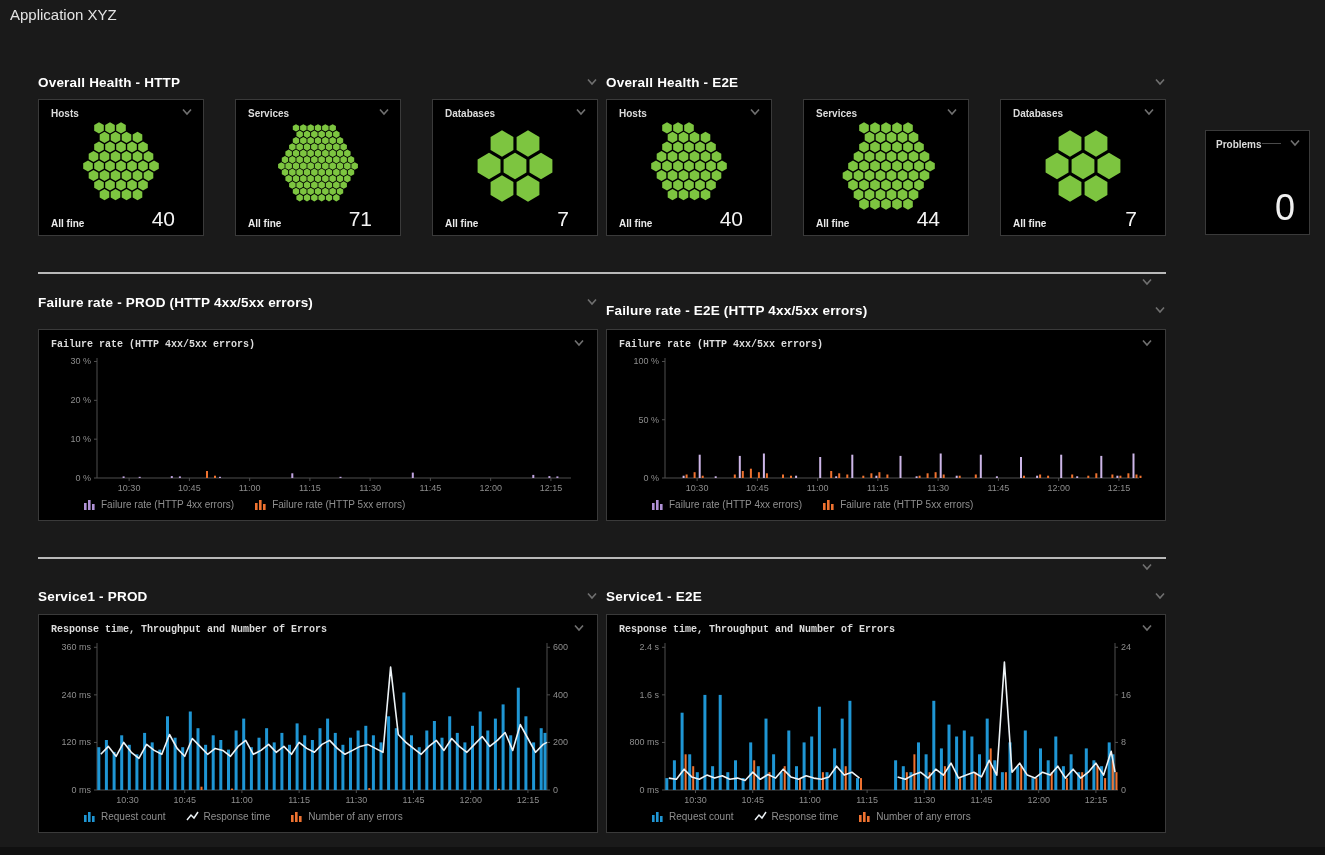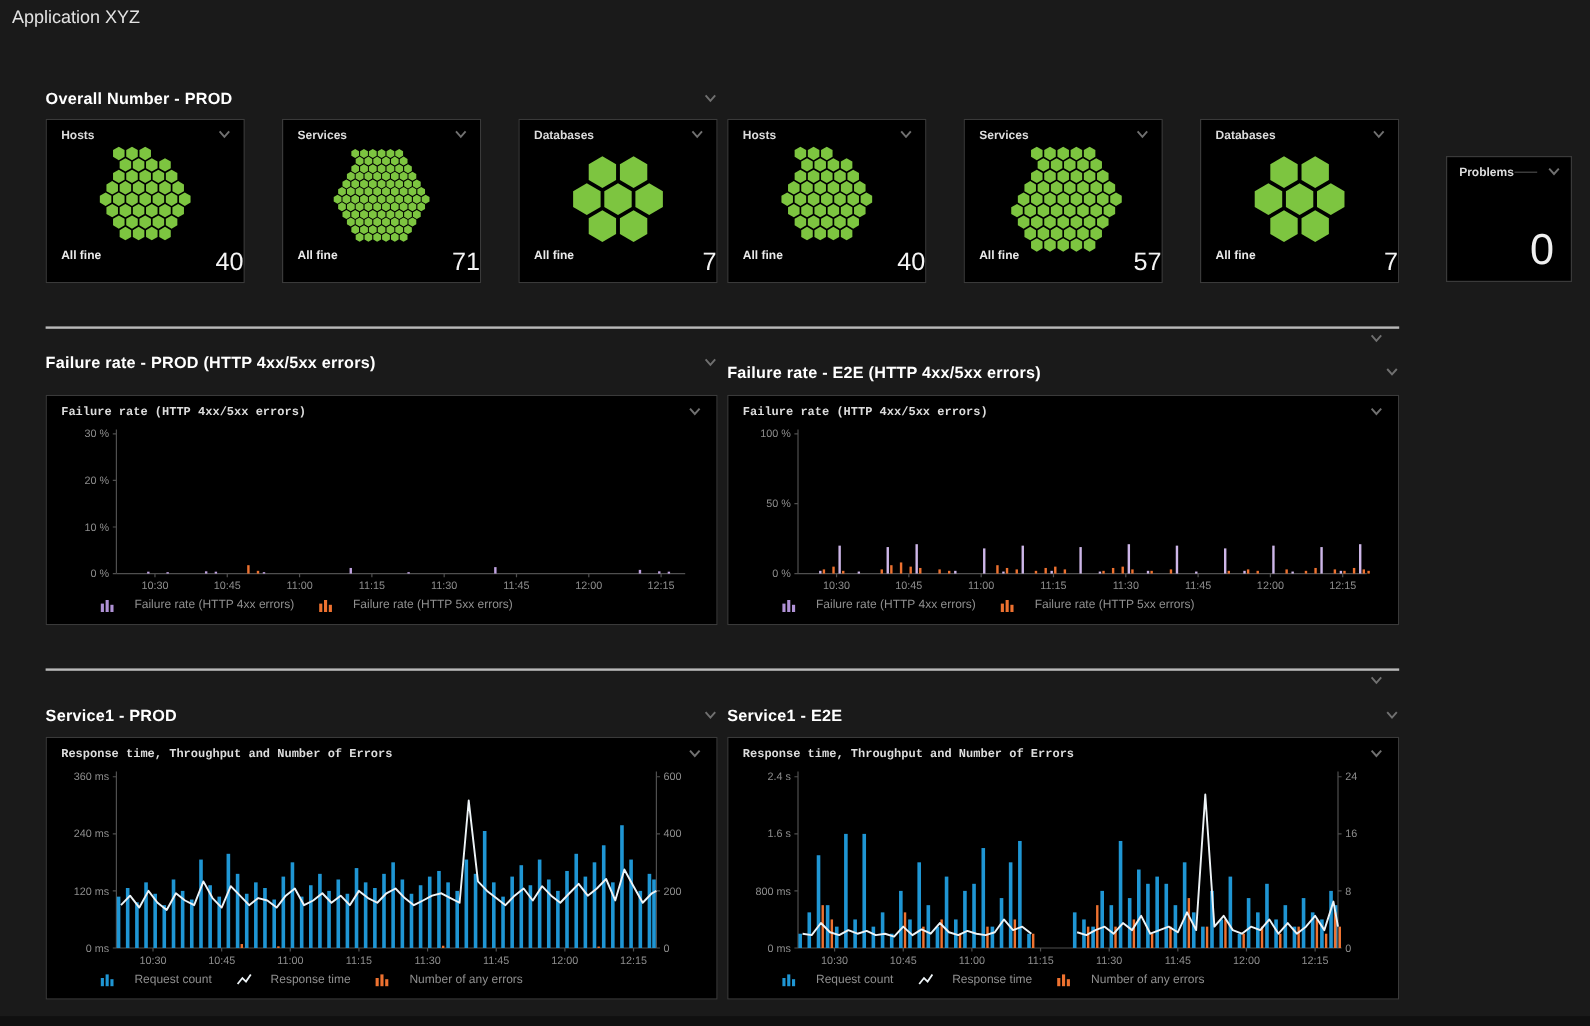--- a/index.html
+++ b/index.html
@@ -7,41 +7,47 @@
         font-family:"Liberation Sans",sans-serif;color:#e6e6e6;}
   .page-title{position:absolute;left:10px;top:6px;font-size:15px;font-weight:400;color:#e3e3e3;}
   .sec-header{position:absolute;height:20px;display:flex;justify-content:space-between;align-items:center;}
   .sec-title{font-size:13.5px;font-weight:bold;color:#ffffff;letter-spacing:.2px;}
   .chev{width:12px;height:8px;stroke:#707070;fill:none;stroke-width:1.6;flex:none;cursor:pointer;}
   .tile{position:absolute;background:#000000;border:1px solid #3a3a3a;box-sizing:border-box;}
   .tile-head{display:flex;justify-content:space-between;align-items:flex-start;padding:8px 10px 0 12px;}
   .chart-tile .tile-head{padding:0 0 2px 0;font-family:Liberation Mono, monospace;}
   .tile-title{font-size:10px;font-weight:bold;color:#dcdcdc;}
   .hexwrap{position:absolute;top:24px;left:0;right:0;bottom:28px;display:flex;align-items:center;justify-content:center;}
-  .health-foot{position:absolute;left:12px;right:0;bottom:6px;display:flex;justify-content:space-between;align-items:flex-start;}
+  .health-foot{position:absolute;left:12px;right:28px;bottom:6px;display:flex;justify-content:space-between;align-items:flex-end;}
   .status-label{font-size:10px;font-weight:bold;color:#eaeaea;}
   .count{font-size:21px;font-weight:400;color:#f4f4f4;line-height:1;}
   .problems-count{position:absolute;right:14px;bottom:8px;font-size:36px;font-weight:400;color:#f0f0f0;line-height:1;}
   .trend-dash{display:inline-block;width:24px;height:1px;background:#4a4a4a;margin:4px 8px 0 auto;}
   .divider{position:absolute;height:2px;background:#b9b9b9;}
   .chart-tile{display:flex;flex-direction:column;padding:9px 12px 6px 12px;}
   .chart-box{flex:1;position:relative;min-height:0;}
   .legend{display:flex;gap:20px;align-items:center;height:20px;padding-left:32px;flex:none;}
-  .legend-item{display:flex;gap:16px;align-items:center;font-size:10px;color:#8f8f8f;white-space:nowrap;}
+  .legend-item{display:flex;gap:5px;align-items:center;font-size:10px;color:#8f8f8f;white-space:nowrap;}
   svg{display:block;}
 </style>
 </head>
 <body>
 
 <div class="page">
 
   <div class="page-title">Application XYZ</div>
 
   <div class="sec-header" style="left:38px;top:72px;width:560px;">
-    <span class="sec-title">Overall Number - PROD</span>
+    <span class="sec-title">Overall Health - HTTP</span>
+    <svg class="chev" viewBox="0 0 12 8">
+        <path d="M2 1.5l4 4.5 4-4.5"></path>
+      </svg>
+  </div>
+  <div class="sec-header" style="left:606px;top:72px;width:560px;">
+    <span class="sec-title">Overall Health - E2E</span>
     <svg class="chev" viewBox="0 0 12 8">
         <path d="M2 1.5l4 4.5 4-4.5"></path>
       </svg>
   </div>
 
   <div class="tile" style="left:38px;top:99px;width:166px;height:137px;">
     <div class="tile-head">
       <span class="tile-title">Hosts</span>
       <svg class="chev" viewBox="0 0 12 8">
           <path d="M2 1.5l4 4.5 4-4.5"></path>
@@ -352,21 +358,21 @@
           <polygon points="0.0,32.5 -4.8,35.3 -4.8,40.9 -0.0,43.7 4.8,40.9 4.8,35.3" fill="#7dc540"></polygon>
           <polygon points="-11.0,32.5 -15.8,35.3 -15.8,40.9 -11.0,43.7 -6.2,40.9 -6.2,35.3" fill="#7dc540"></polygon>
           <polygon points="-22.0,32.5 -26.8,35.3 -26.8,40.9 -22.0,43.7 -17.2,40.9 -17.2,35.3" fill="#7dc540"></polygon>
           <polygon points="-27.5,23.0 -32.3,25.8 -32.3,31.4 -27.5,34.2 -22.7,31.4 -22.7,25.8" fill="#7dc540"></polygon>
           <polygon points="-33.0,13.5 -37.8,16.3 -37.8,21.8 -33.0,24.6 -28.2,21.8 -28.2,16.3" fill="#7dc540"></polygon>
           <polygon points="-38.5,3.9 -43.3,6.7 -43.3,12.3 -38.5,15.1 -33.7,12.3 -33.7,6.7" fill="#7dc540"></polygon>
         </svg>
       </div>
     <div class="health-foot">
       <span class="status-label">All fine</span>
-      <span class="count">57</span>
+      <span class="count">44</span>
     </div>
   </div>
   <div class="tile" style="left:1000px;top:99px;width:166px;height:137px;">
     <div class="tile-head">
       <span class="tile-title">Databases</span>
       <svg class="chev" viewBox="0 0 12 8">
           <path d="M2 1.5l4 4.5 4-4.5"></path>
         </svg>
     </div>
     <div class="hexwrap">

